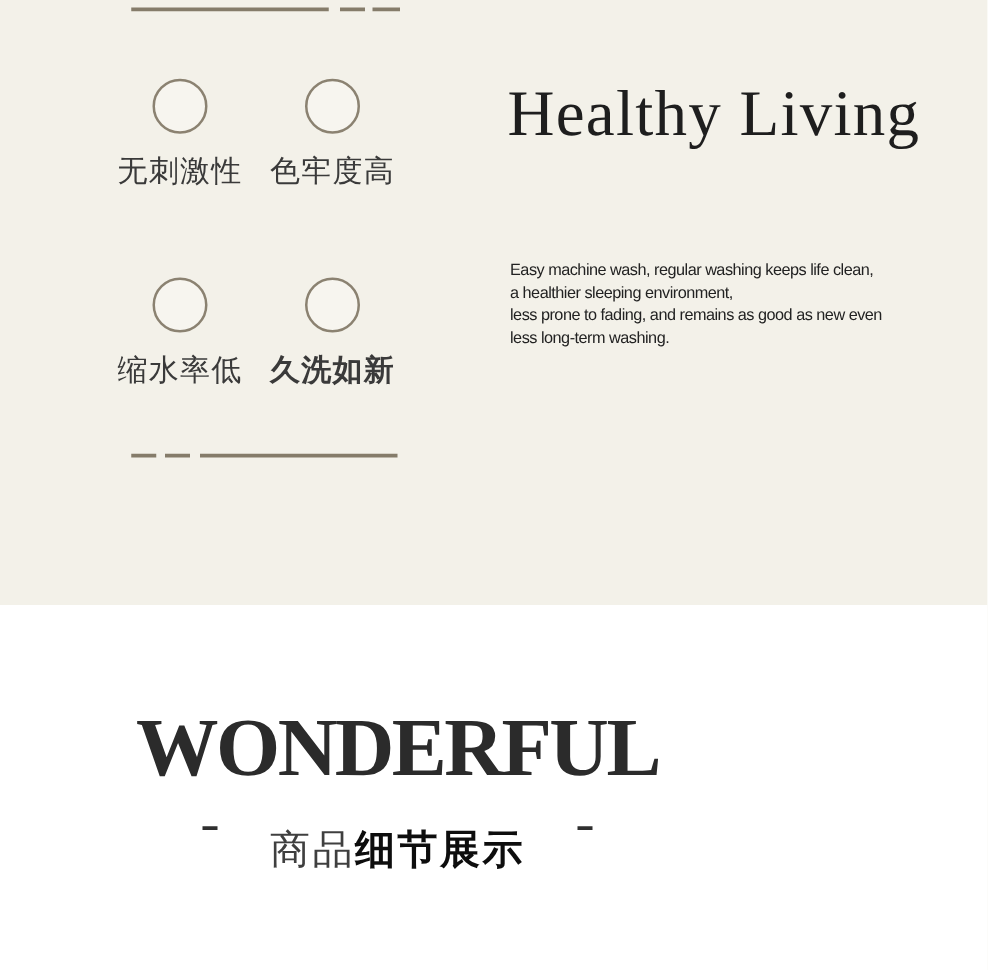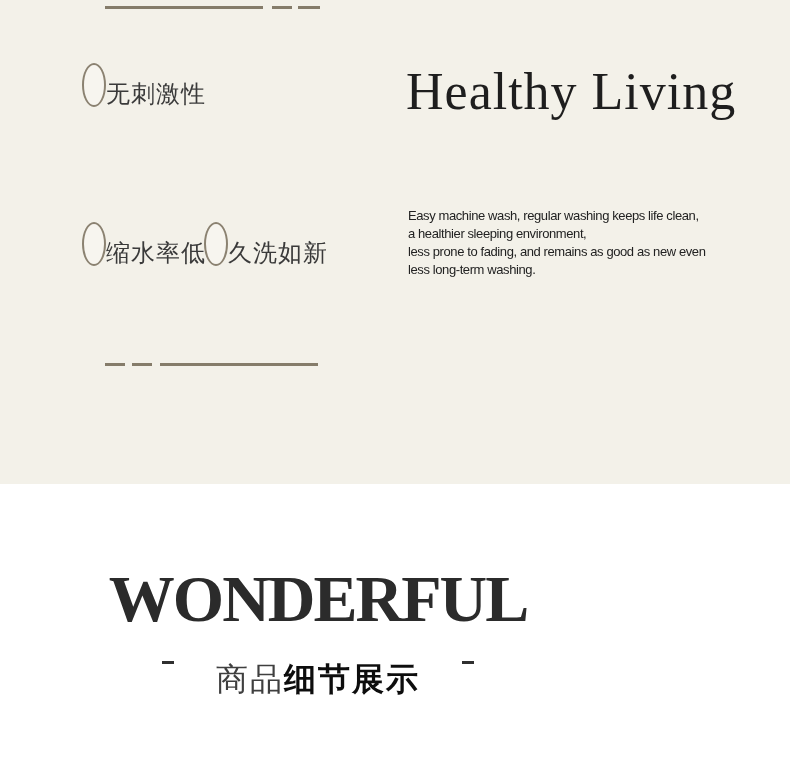--- a/index.html
+++ b/index.html
@@ -18,27 +18,27 @@
   .deco span{display:block;height:3px;background:var(--divider-color,#857c6a);}
   .deco-top{left:105px;top:6px;}
   .deco-top .seg-long{width:158px;margin-right:9px;}
   .deco-top .seg-s1{width:20px;margin-right:6px;}
   .deco-top .seg-s2{width:22px;}
   .deco-bottom{left:105px;top:363px;}
   .deco-bottom .seg-s1{width:20px;margin-right:7px;}
   .deco-bottom .seg-s2{width:20px;margin-right:8px;}
   .deco-bottom .seg-long{width:158px;}
 
-  .feature{position:absolute;width:124px;display:flex;flex-direction:row;align-items:center;}
+  .feature{position:absolute;width:124px;display:flex;flex-direction:column;align-items:center;}
   .feature .circle{width:44px;height:44px;border:2px solid var(--circle-border-color,#8b8271);border-radius:50%;background:#f7f5ef;}
   .feature .feature-label{margin-top:18px;font-size:24px;line-height:26px;color:#3a3a3a;letter-spacing:1px;white-space:nowrap;}
   .feature.pos-1{left:82px;top:63px;}
   .feature.pos-2{left:204px;top:63px;}
   .feature.pos-3{left:82px;top:222px;}
-  .feature.pos-4{left:204px;top:222px;}
+  .feature.pos-4{left:204px;top:222px;font-weight:bold;}
 
   .hero-title{position:absolute;left:406px;top:66px;margin:0;
     font-family:"Liberation Serif","DejaVu Serif",serif;font-weight:400;
     font-size:52px;line-height:1;color:#1e1e1e;letter-spacing:1px;white-space:nowrap;}
   .hero-desc{position:absolute;left:408px;top:207px;font-size:13px;line-height:18px;
     color:#222222;letter-spacing:-0.4px;}
   .hero-desc div{white-space:nowrap;}
 
   
   .detail{position:relative;width:636px;height:292px;background:var(--detail-background,#ffffff);}
@@ -61,20 +61,24 @@
 
     <div class="deco deco-top">
       <span class="seg-long"></span>
       <span class="seg-s1"></span>
       <span class="seg-s2"></span>
     </div>
 
     <div class="feature pos-1">
       <span class="circle"></span>
       <span class="feature-label">无刺激性</span>
+    </div>
+    <div class="feature pos-2">
+      <span class="circle"></span>
+      <span class="feature-label">色牢度高</span>
     </div>
     <div class="feature pos-3">
       <span class="circle"></span>
       <span class="feature-label">缩水率低</span>
     </div>
     <div class="feature pos-4">
       <span class="circle"></span>
       <span class="feature-label">久洗如新</span>
     </div>
 

